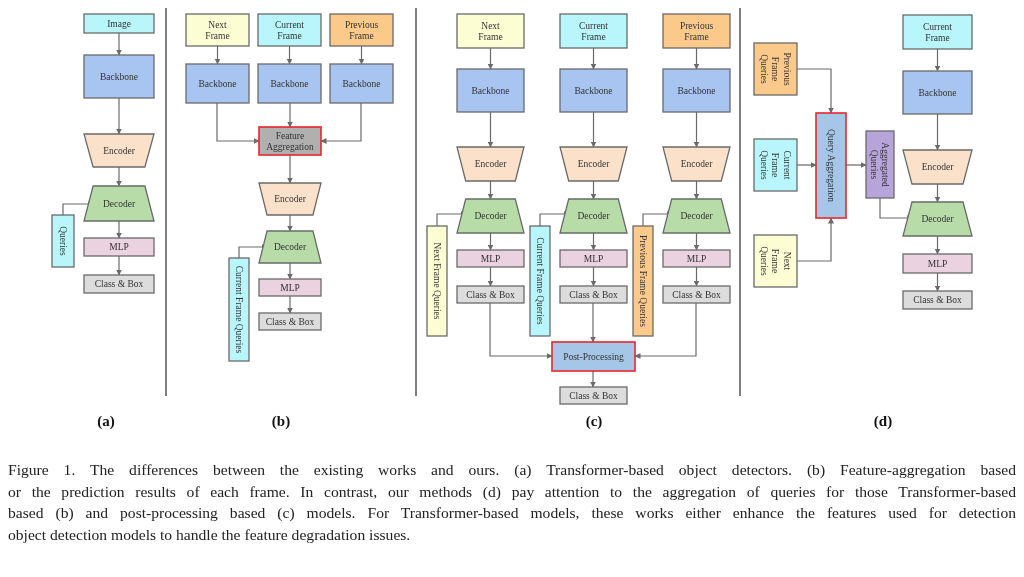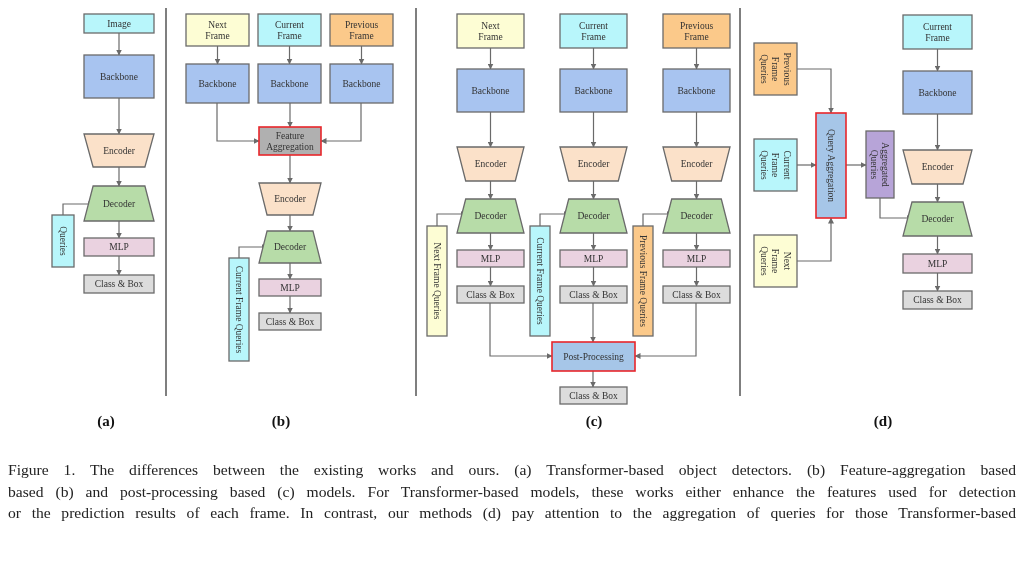--- a/index.html
+++ b/index.html
@@ -298,15 +298,16 @@
   <g id="labels">
       <text x="106" y="426" text-anchor="middle" class="panel-label">(a)</text>
       <text x="281" y="426" text-anchor="middle" class="panel-label">(b)</text>
       <text x="594" y="426" text-anchor="middle" class="panel-label">(c)</text>
       <text x="883" y="426" text-anchor="middle" class="panel-label">(d)</text>
     </g>
 </svg>
 
 <div id="caption">
   <span class="cap-line">Figure 1.  The differences between the existing works and ours.  (a) Transformer-based object detectors.  (b) Feature-aggregation based</span>
+  <span class="cap-line">or the prediction results of each frame. In contrast, our methods (d) pay attention to the aggregation of queries for those Transformer-based</span>
   <span class="cap-line">based (b) and post-processing based (c) models. For Transformer-based models, these works either enhance the features used for detection</span>
-  <span class="cap-line">or the prediction results of each frame. In contrast, our methods (d) pay attention to the aggregation of queries for those Transformer-based</span>
+  <span class="cap-line last">object detection models to handle the feature degradation issues.</span>
 </div>
 
 </body></html>

